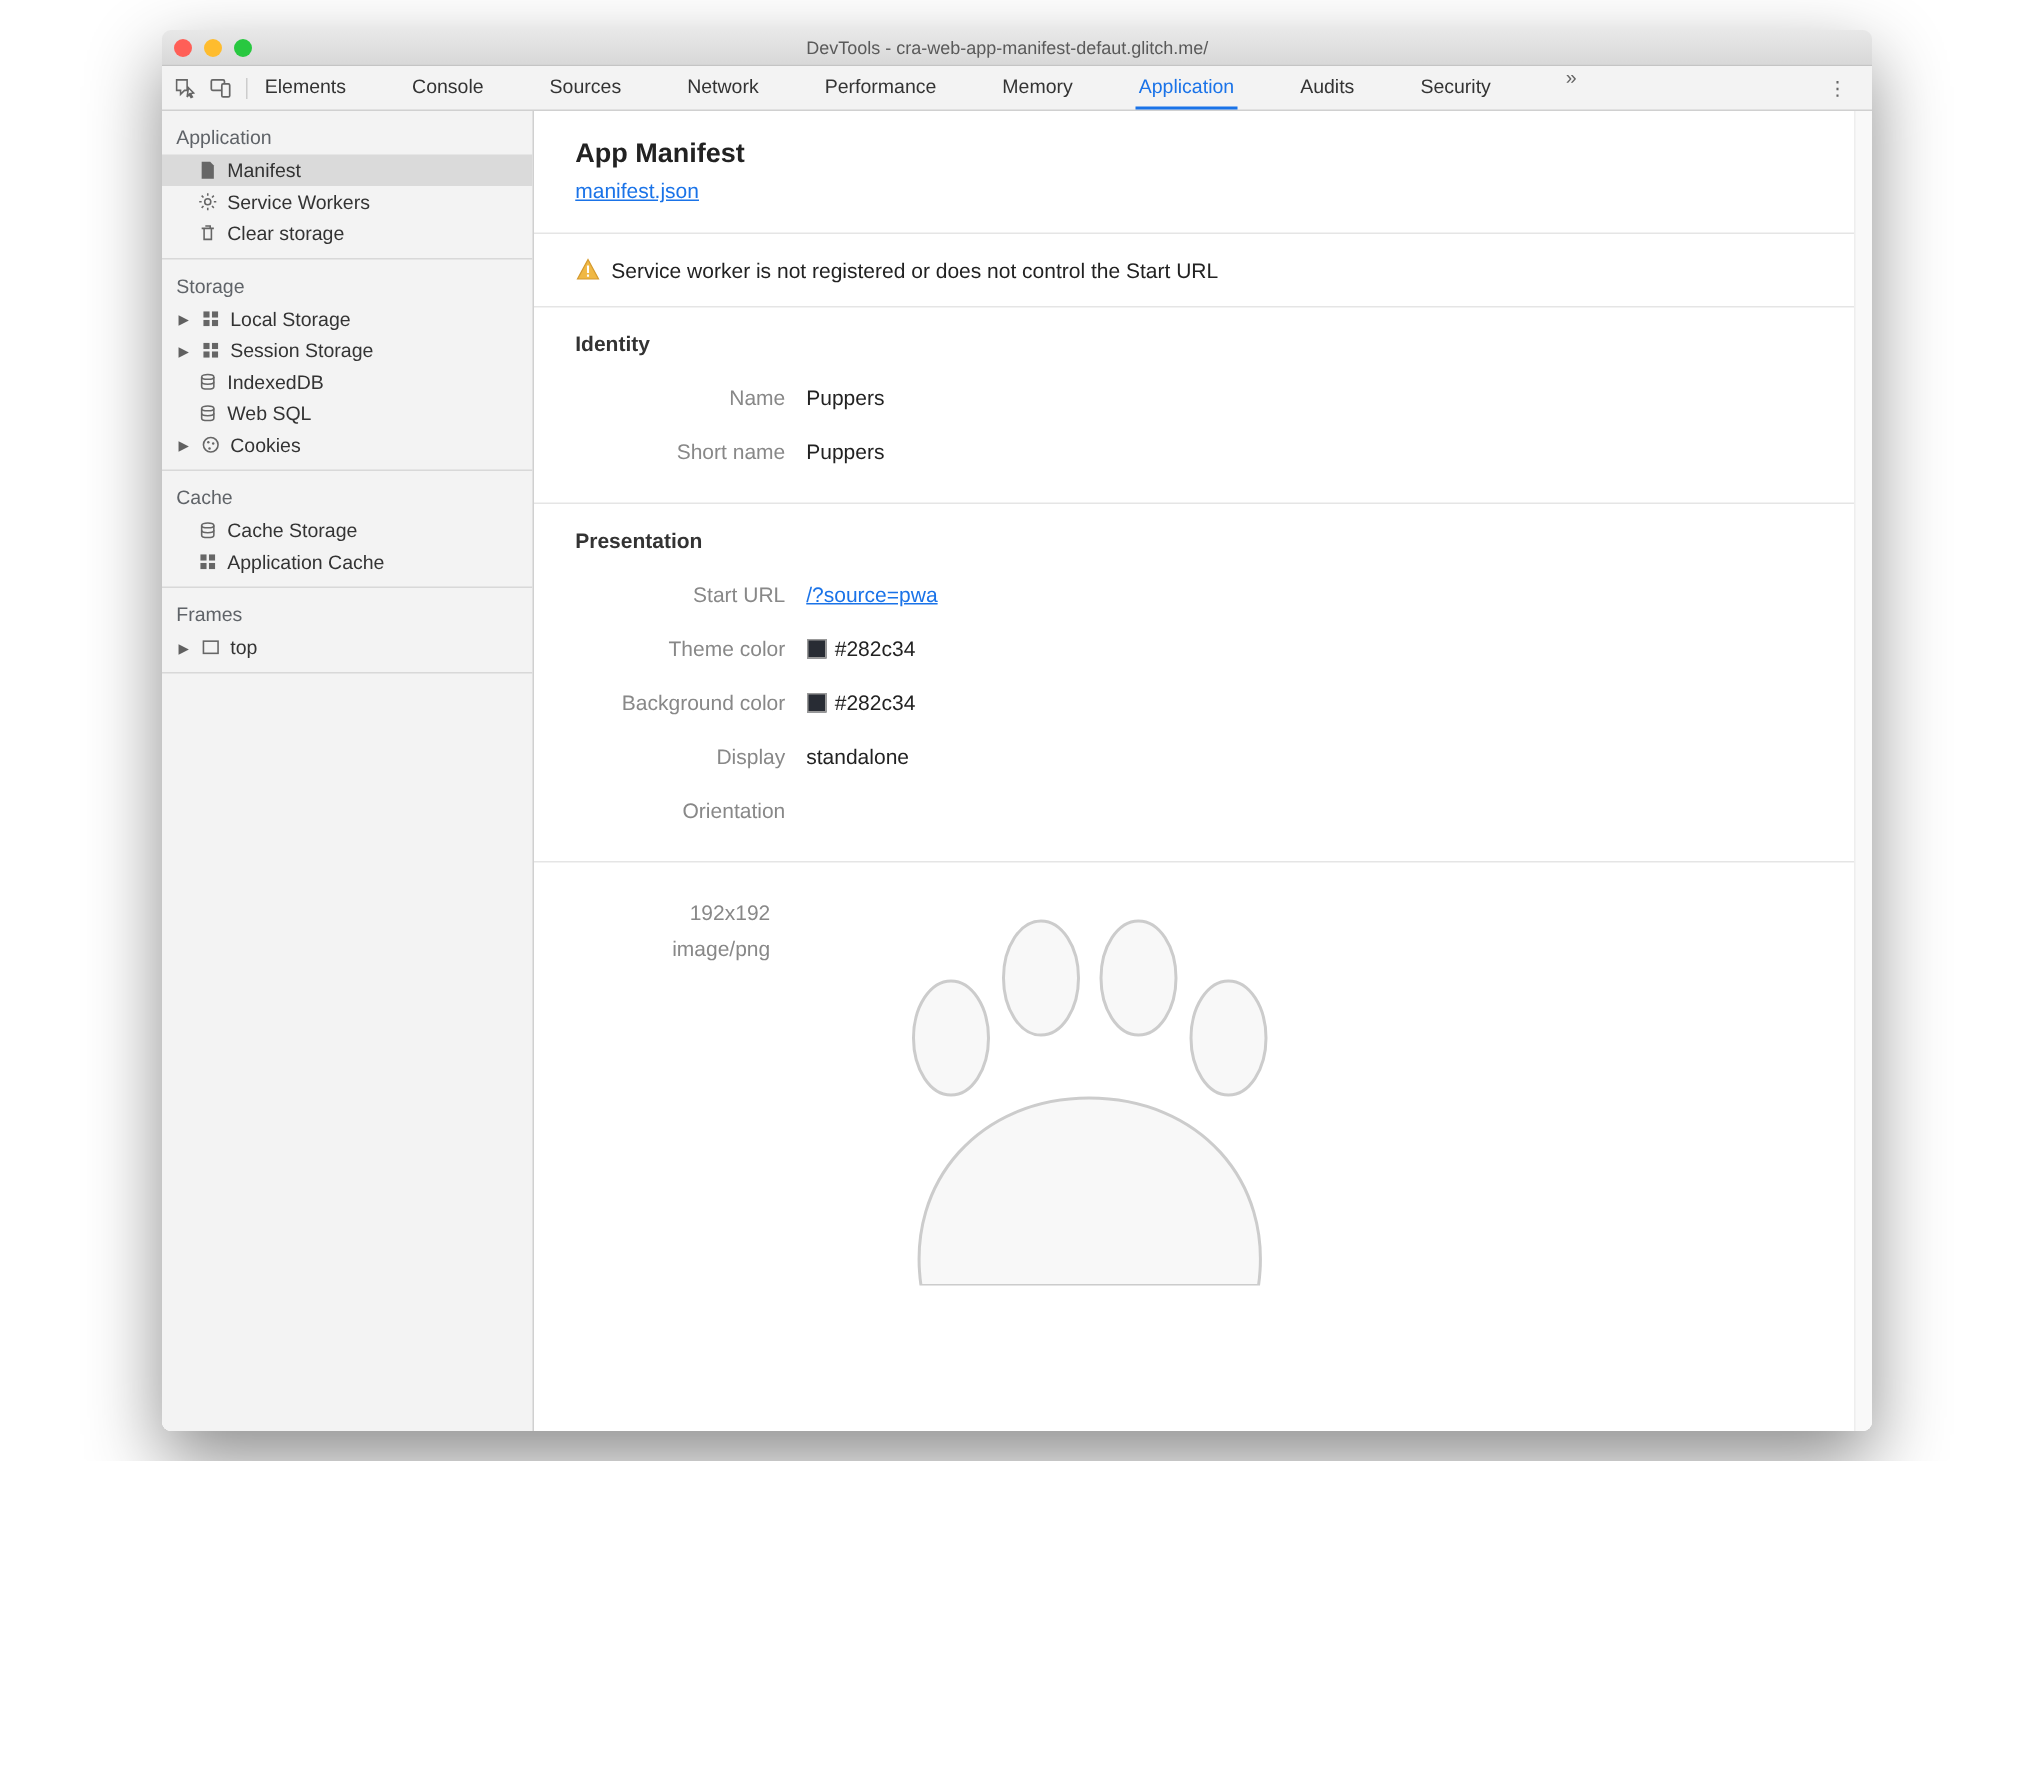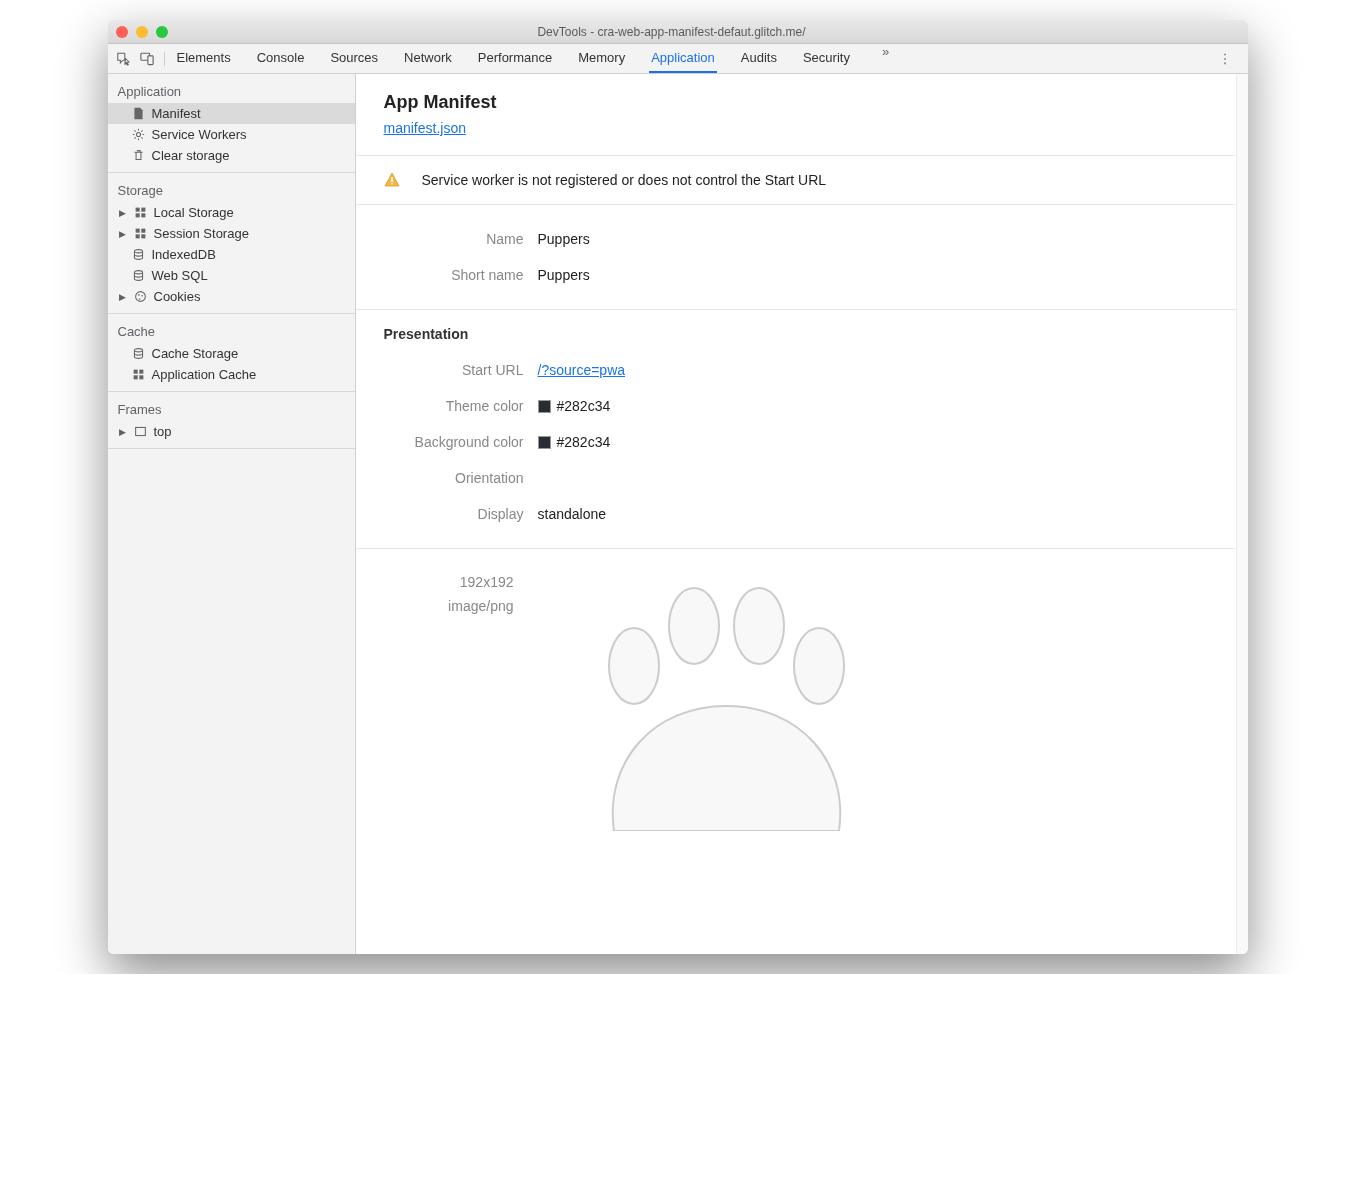--- a/index.html
+++ b/index.html
@@ -39,21 +39,21 @@
       height: 30px;
       background: #f3f3f3;
       border-bottom: 1px solid #d0d0d0;
       display: flex;
       align-items: center;
       padding: 0 8px;
       font-size: 13px;
       color: #333;
     }
     .tool-icons { display: flex; gap: 10px; align-items: center; padding-right: 10px; border-right: 1px solid #ccc; margin-right: 10px; }
-    .tabs { display: flex; gap: 22px; flex: 1; }
+    .tabs { display: flex; gap: 40px; flex: 1; }
     .tab { padding: 6px 2px; cursor: pointer; color: #333; }
     .tab.active { color: #1a73e8; border-bottom: 2px solid #1a73e8; }
     .overflow { color: #666; padding: 0 8px; cursor: pointer; }
     .kebab { margin-left: auto; padding: 0 8px; cursor: pointer; color: #666; }
     .content {
       display: flex;
       background: #fff;
       height: 880px;
     }
     .sidebar {
@@ -83,21 +83,21 @@
     }
     .main-inner { padding: 18px 28px; }
     .h1 { font-size: 18px; font-weight: 600; color: #222; margin-bottom: 6px; }
     .link { color: #1a73e8; text-decoration: underline; font-size: 14px; cursor: pointer; }
     .section { border-top: 1px solid #e5e5e5; padding: 16px 28px; }
     .section-h { font-size: 14px; font-weight: 600; color: #333; margin-bottom: 10px; }
     .row { display: flex; align-items: flex-start; font-size: 14px; padding: 10px 0; }
     .row-label { width: 140px; text-align: right; color: #888; margin-right: 14px; }
     .row-val { color: #222; display: flex; align-items: center; gap: 6px; }
     .swatch { width: 13px; height: 13px; border: 1px solid #999; display: inline-block; }
-    .warn-row { display: flex; align-items: center; gap: 22px; font-size: 14px; color: #222; }
+    .warn-row { display: flex; align-items: center; gap: 8px; font-size: 14px; color: #222; }
     .warn-icon { color: #e8a33d; }
     .icons-block { display: flex; gap: 30px; padding-top: 6px; }
     .icon-meta { text-align: right; color: #888; font-size: 14px; line-height: 1.7; width: 130px; }
     .pawprint { width: 360px; height: 260px; position: relative; }
     svg { display: block; }
     .scrollbar-fake { width: 12px; background: #f9f9f9; border-left: 1px solid #eee; }
   </style>
 </head>
 <body>
 
@@ -287,20 +287,21 @@
                 <path d="M8 1 L15 14 H1 Z" fill="#f0b844" stroke="#d59a2e" stroke-width="0.8"></path>
                 <rect x="7.3" y="5" width="1.4" height="5" fill="#fff"></rect>
                 <rect x="7.3" y="11" width="1.4" height="1.5" fill="#fff"></rect>
               </svg>
           </span>
           <span>Service worker is not registered or does not control the Start URL</span>
         </div>
       </div>
 
       <div class="section">
+        <div class="section-h">Identity</div>
         <div class="row">
           <div class="row-label">Name</div>
           <div class="row-val">Puppers</div>
         </div>
         <div class="row">
           <div class="row-label">Short name</div>
           <div class="row-val">Puppers</div>
         </div>
       </div>
 
@@ -320,26 +321,26 @@
           </div>
         </div>
         <div class="row">
           <div class="row-label">Background color</div>
           <div class="row-val">
             <span class="swatch" style="background:#282c34"></span>
             <span>#282c34</span>
           </div>
         </div>
         <div class="row">
+          <div class="row-label">Display</div>
+          <div class="row-val">standalone</div>
+        </div>
+        <div class="row">
           <div class="row-label">Orientation</div>
           <div class="row-val"></div>
-        </div>
-        <div class="row">
-          <div class="row-label">Display</div>
-          <div class="row-val">standalone</div>
         </div>
       </div>
 
       <div class="section">
         <div class="icons-block">
           <div class="icon-meta">
             <div>192x192</div>
             <div>image/png</div>
           </div>
           <div class="pawprint">

